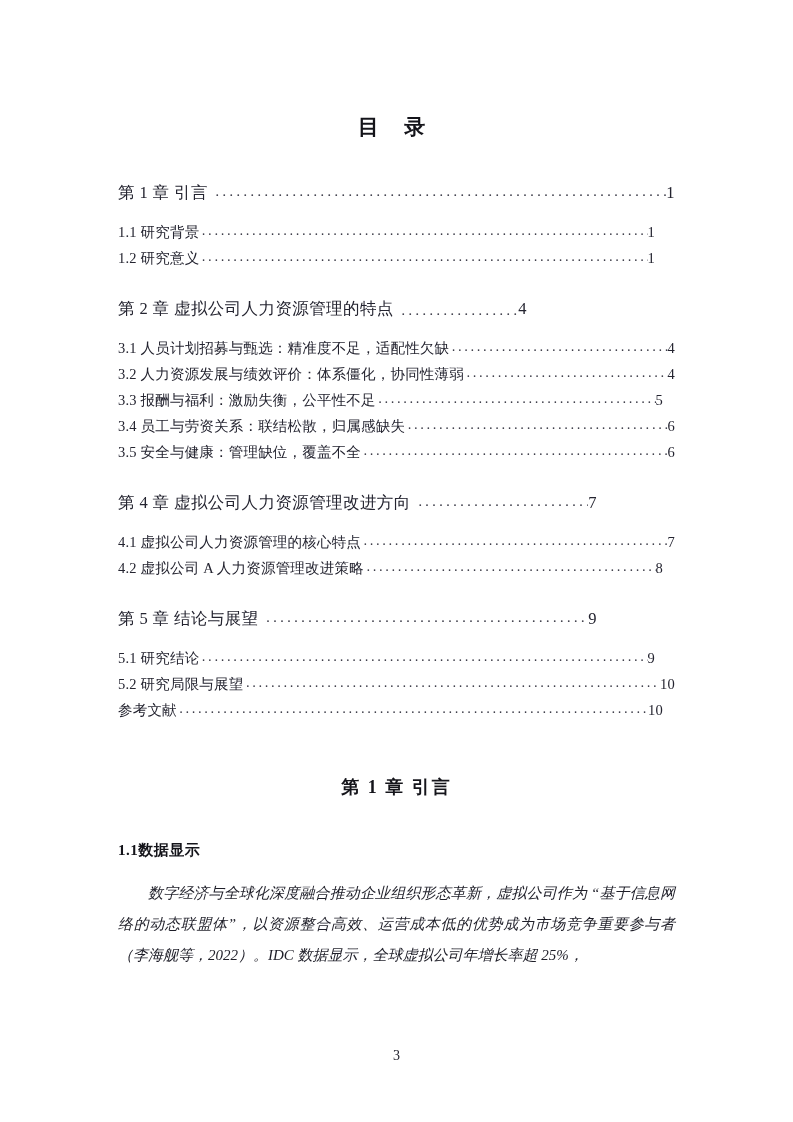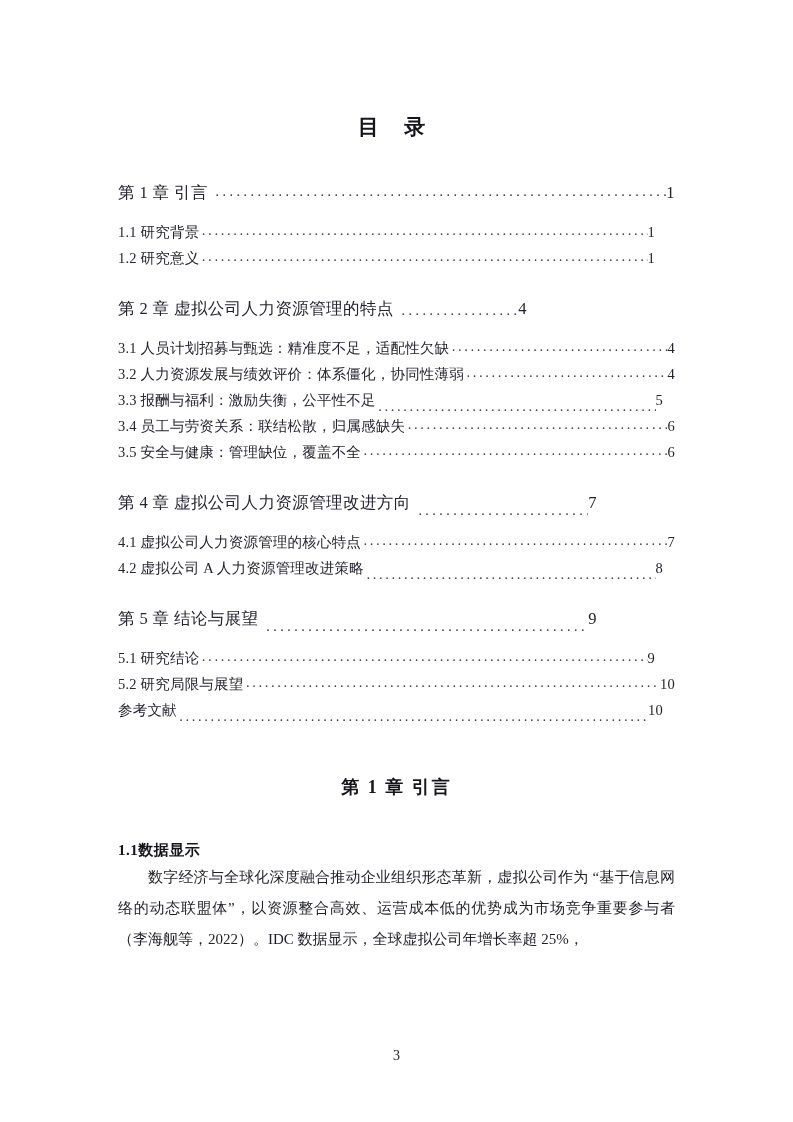--- a/index.html
+++ b/index.html
@@ -81,50 +81,51 @@
   
   .row-sub {
     font-size: 14.5px;
     line-height: 26px;
     letter-spacing: 0.2px;
   }
 
   
   .wide-r   { padding-right: 0px; }
   .narrow-r { padding-right: 20px; }
-  .mid-r    { padding-right: 12px; align-items: flex-end; }
+  .mid-r    { padding-right: 12px; }
   .short-r  { padding-right: 148px; align-items: center; }
-  .tiny-r   { padding-right: 78px; align-items: flex-end; }
+  .tiny-r   { padding-right: 78px; }
 
   
   .chap-heading {
     text-align: center;
     font-weight: bold;
     font-size: 18px;
     letter-spacing: 2px;
     margin: 52px 0 0 0;
     color: #14141a;
   }
   .sec-heading {
     font-weight: bold;
     font-size: 15px;
     letter-spacing: 0.5px;
     margin: 42px 0 0 118px;
     color: #14141a;
   }
   .sec-heading .num { }
 
   .para {
-    margin: 2px 118px 0 118px;
+    margin: 18px 118px 0 118px;
     font-size: 15px;
     line-height: 31px;
     text-align: justify;
     text-justify: inter-ideograph;
     text-indent: 2em;
     color: #1e1e28;
+    font-style: italic;
   }
 
   
   .folio {
     position: absolute;
     left: 0;
     right: 0;
     bottom: 58px;
     text-align: center;
     font-size: 14px;

